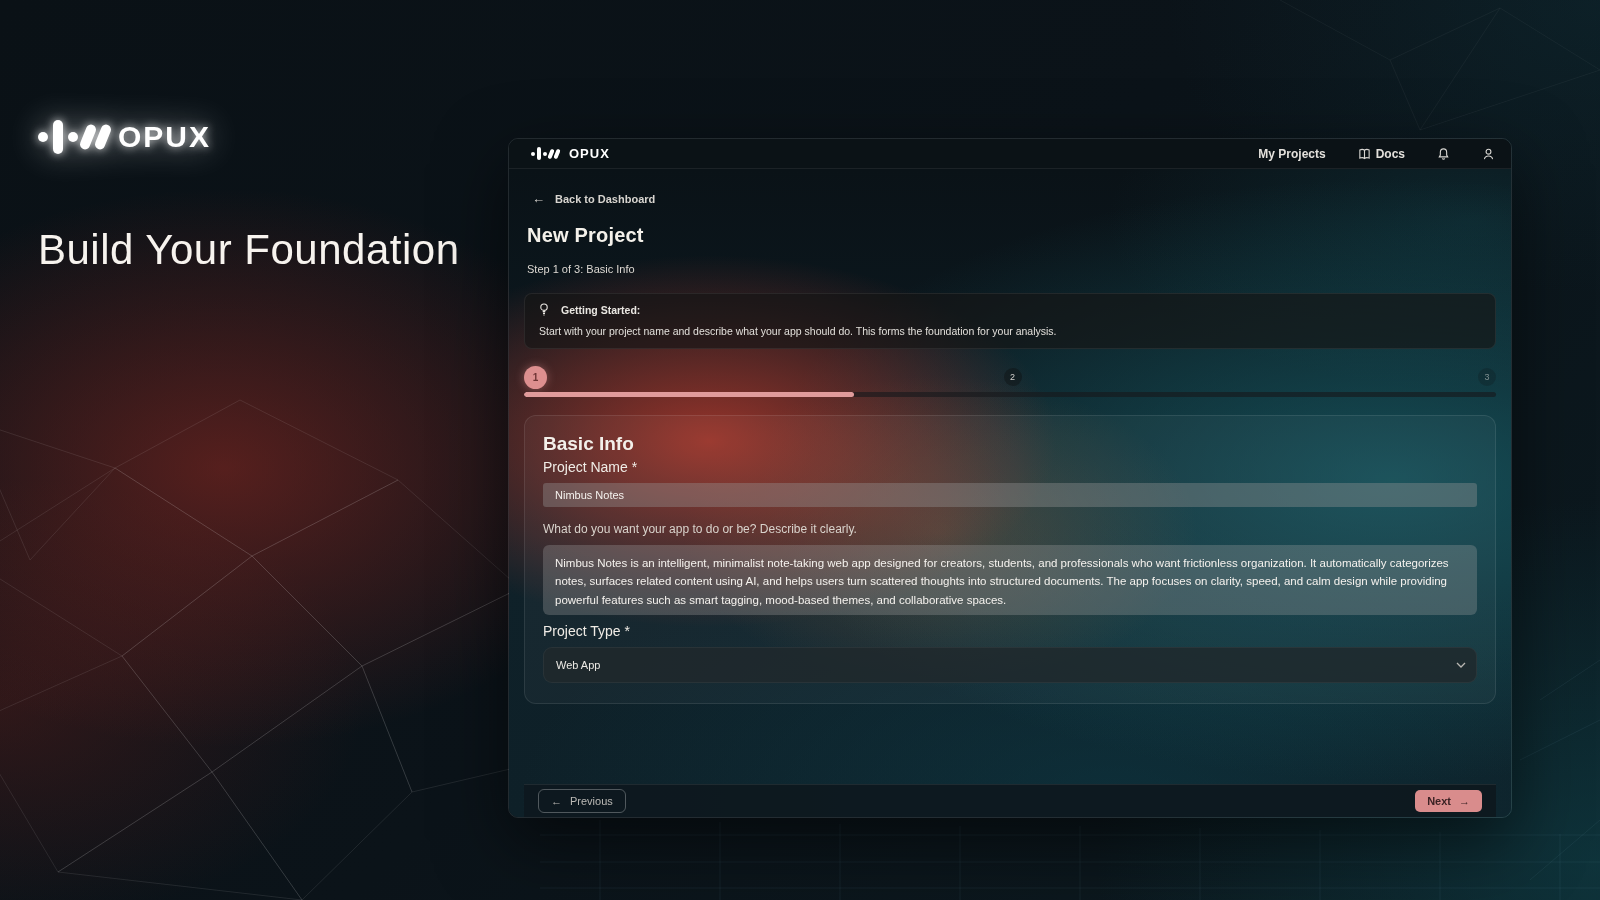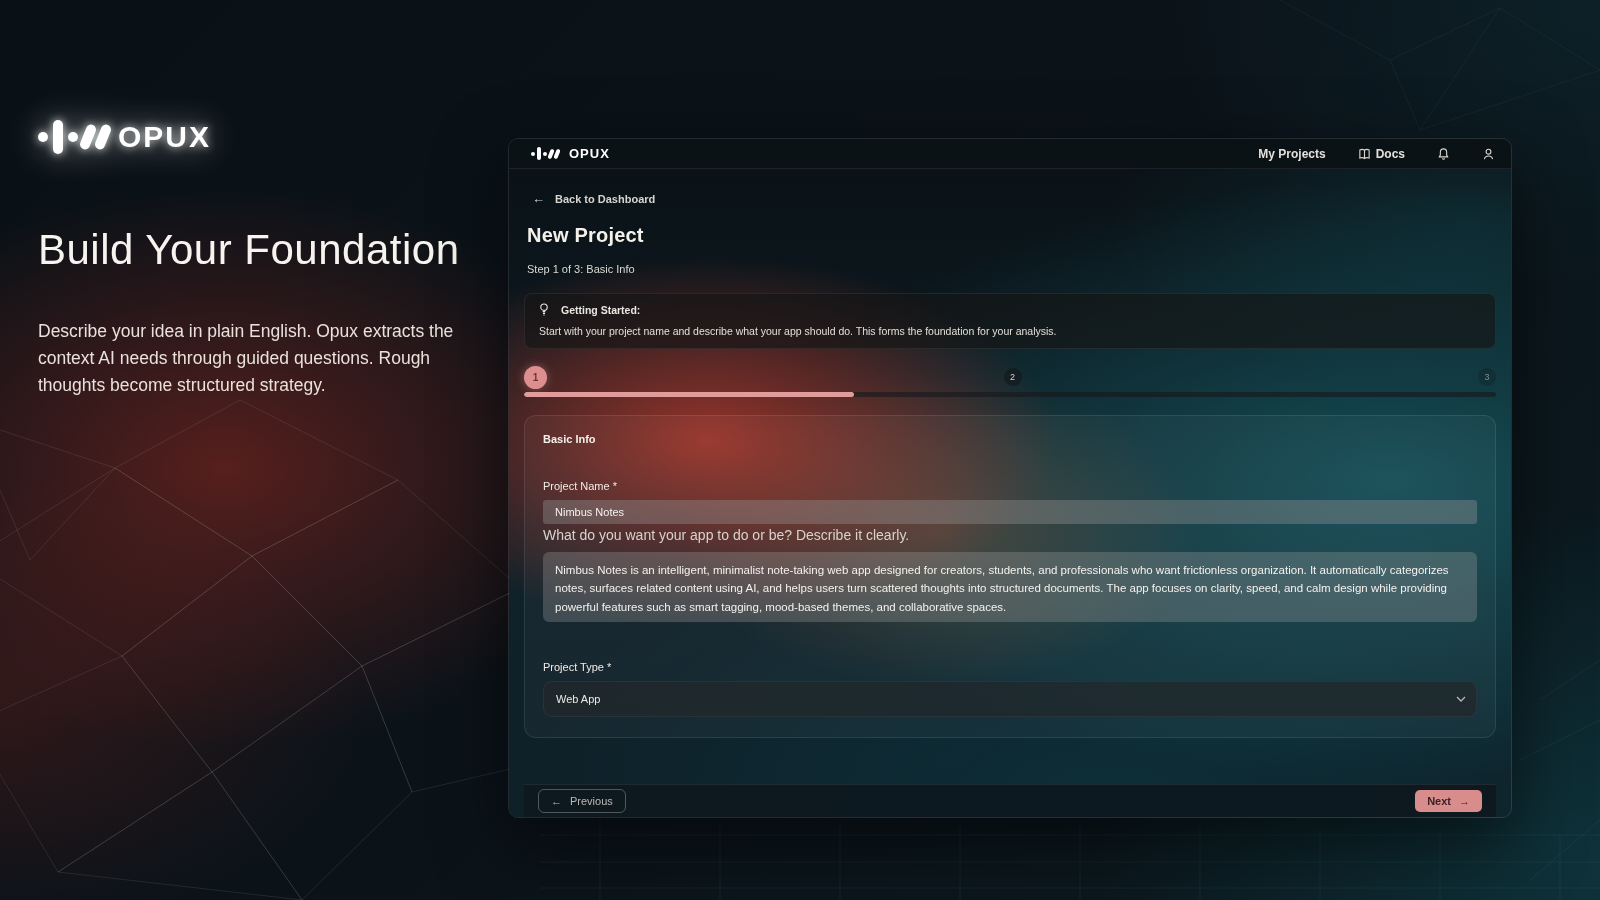--- a/index.html
+++ b/index.html
@@ -70,23 +70,23 @@
   .stepc { width:18px; height:18px; border-radius:50%; background:rgba(12,12,12,0.38);
     color:#d3d1cd; font-size:9px; display:flex; align-items:center; justify-content:center; }
   .stepc.active { width:23px; height:23px; background:#dd8f8f; color:#6e3434; font-weight:700; font-size:10px;
     box-shadow:0 0 10px rgba(221,143,143,0.45); }
   .stepc.faint { opacity:0.55; }
   .ptrack { margin-top:3px; height:5px; border-radius:3px; background:rgba(22,25,27,0.62); overflow:hidden; }
   .pfill { height:100%; border-radius:3px; background:#e09b9b; }
 
   .card { margin-top:18px; border-radius:12px; border:1px solid rgba(255,255,255,0.09);
     background:rgba(255,255,255,0.035); padding:17px 18px 20px; }
-  .cardtitle { font-size:11px; font-weight:700; color:#f3f0ea; }
-  .flabel { margin-top:35px; font-size:11px; color:#f0ece6; }
-  .fhelper { margin-top:3px; font-size:14px; color:#d9d3cc; }
+  .cardtitle { font-size:19px; font-weight:700; color:#f3f0ea; }
+  .flabel { margin-top:4px; font-size:14px; color:#f0ece6; }
+  .fhelper { margin-top:15px; font-size:12px; color:#d9d3cc; }
   .tinput { margin-top:8px; width:100%; height:24px; border:none; border-radius:3px;
     background:rgba(150,150,150,0.38); color:#f5f2ee; font-size:11px; padding:0 12px;
     font-family:"Liberation Sans", sans-serif; outline:none; }
   .tarea { margin-top:9px; width:100%; height:70px; border:none; border-radius:6px; resize:none;
     background:rgba(165,165,165,0.30); color:#f5f2ee; font-size:11.5px; line-height:1.6;
     padding:9px 12px; font-family:"Liberation Sans", sans-serif; outline:none; }
   .selectbox { margin-top:8px; height:36px; border-radius:9px; background:rgba(32,40,44,0.82);
     border:1px solid rgba(255,255,255,0.05); display:flex; align-items:center; justify-content:space-between;
     padding:0 10px 0 12px; color:#eceae5; font-size:11px; cursor:pointer; }
 
@@ -130,21 +130,20 @@
       <span class="mark">
         <span class="dot"></span>
           <span class="bar"></span>
           <span class="dot"></span>
         <span class="bar slant"></span>
           <span class="bar mid slant"></span>
       </span>
       <span class="word">OPUX</span>
     </div>
     <div class="headline">Build Your Foundation</div>
-    <div class="mdesc">Describe your idea in plain English. Opux extracts the context AI needs through guided questions. Rough thoughts become structured strategy.</div>
   </div>
 
   <div class="window">
 
     <div class="appbar">
       <div class="logo">
         <span class="mark">
           <span class="dot"></span>
             <span class="bar"></span>
             <span class="dot"></span>

